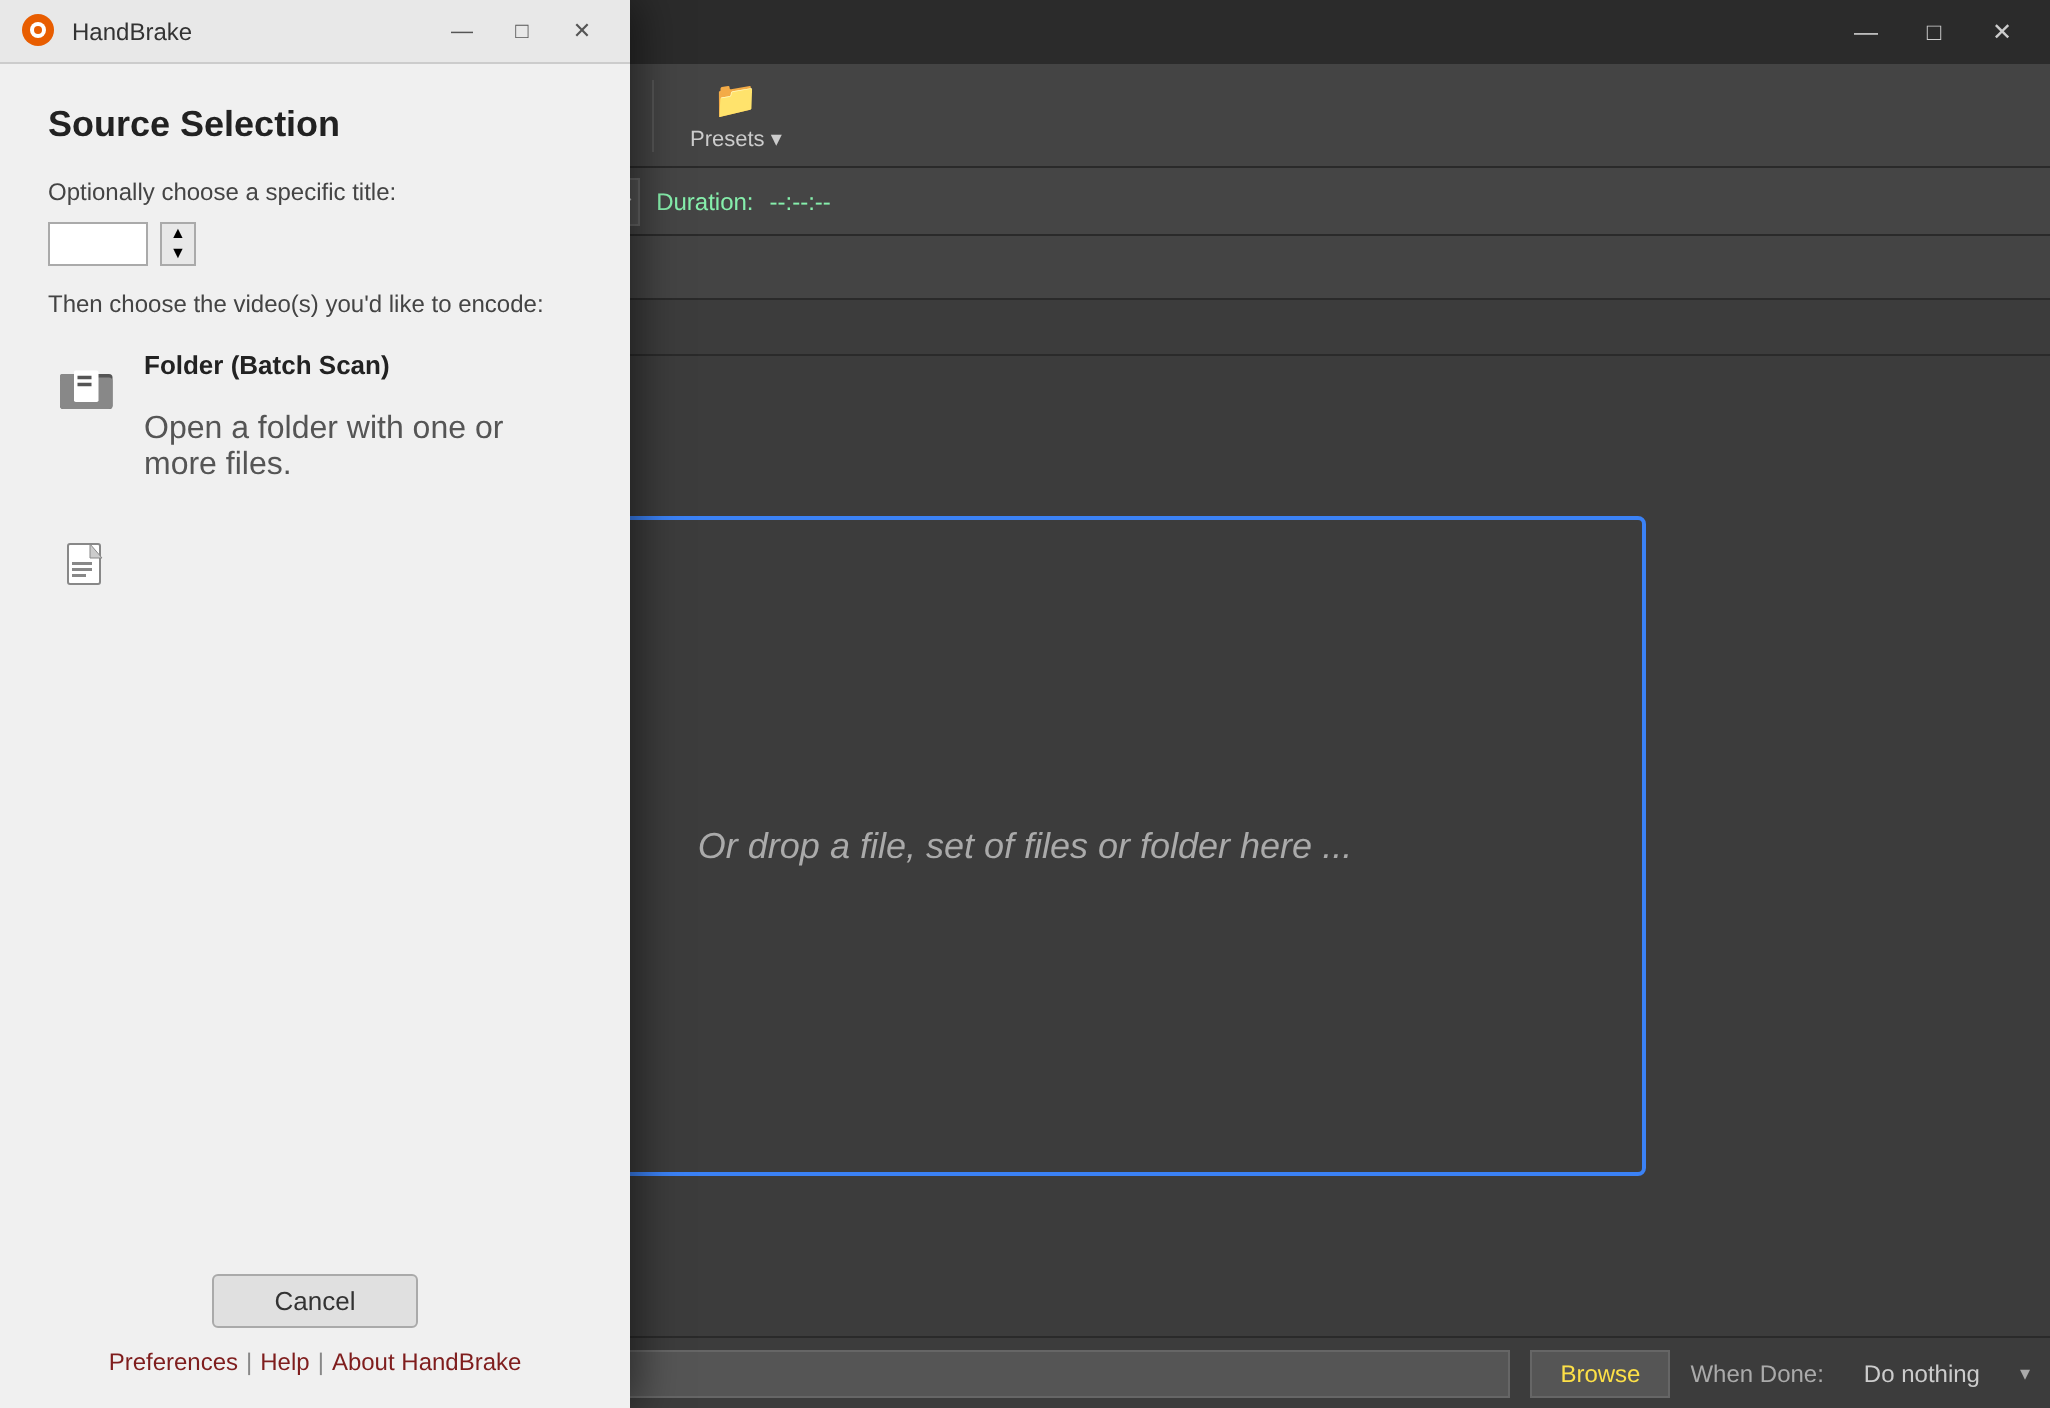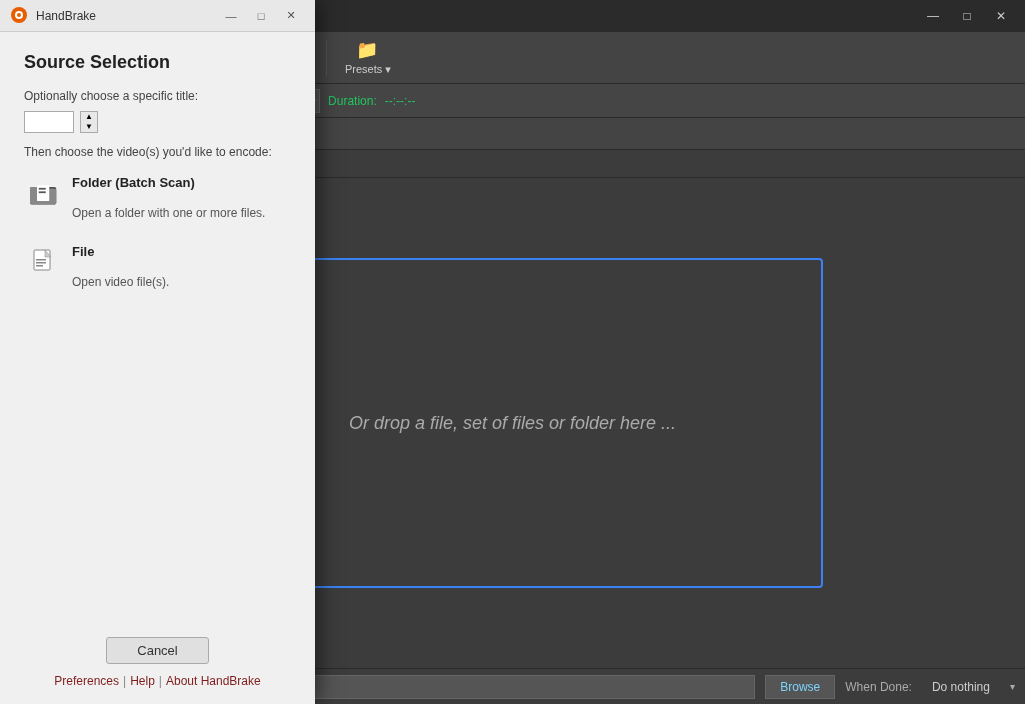--- a/index.html
+++ b/index.html
@@ -108,21 +108,21 @@
     .options-row {
       height: 34px;
       background: #454545;
       display: flex;
       align-items: center;
       padding: 0 10px;
       gap: 8px;
       border-bottom: 1px solid #2a2a2a;
     }
     .options-label {
-      color: #22c55e;
+      color: #86efac;
       font-size: 12px;
     }
     .options-select {
       background: #555;
       border: 1px solid #666;
       color: #ccc;
       padding: 2px 6px;
       font-size: 12px;
       height: 24px;
     }
@@ -213,21 +213,21 @@
       background: #555;
       border: 1px solid #666;
       color: #ccc;
       padding: 2px 6px;
       font-size: 12px;
       height: 24px;
     }
     .browse-btn {
       background: #555;
       border: 1px solid #666;
-      color: #7dd3fc;
+      color: #fde047;
       padding: 3px 14px;
       font-size: 12px;
       cursor: pointer;
       height: 24px;
     }
     .when-done {
       color: #aaa;
       font-size: 12px;
       display: flex;
       align-items: center;
@@ -372,21 +372,21 @@
       display: flex;
       flex-direction: column;
       gap: 16px;
     }
     .source-option-title {
       font-size: 13px;
       font-weight: 600;
       color: #222;
     }
     .source-option-desc {
-      font-size: 12px;
+      font-size: 16px;
       color: #555;
     }
 
     .source-footer {
       padding: 12px 24px 16px;
       display: flex;
       flex-direction: column;
       align-items: center;
       gap: 10px;
     }
@@ -563,24 +563,20 @@
       <div class="source-option">
         <div class="source-option-icon">
           <svg class="file-icon-svg" viewBox="0 0 22 28" fill="none">
             <rect x="1" y="1" width="16" height="20" rx="1" fill="white" stroke="#888" stroke-width="1"></rect>
             <polygon points="12,1 18,8 12,8" fill="#ccc" stroke="#888" stroke-width="0.5"></polygon>
             <rect x="3" y="10" width="10" height="1.5" fill="#888"></rect>
             <rect x="3" y="13" width="10" height="1.5" fill="#888"></rect>
             <rect x="3" y="16" width="7" height="1.5" fill="#888"></rect>
           </svg>
         </div>
-        <div class="source-option-text">
-          <span class="source-option-title">File</span>
-          <span class="source-option-desc">Open video file(s).</span>
-        </div>
       </div>
 
     </div>
 
     <div class="source-footer">
       <button class="cancel-btn">Cancel</button>
       <div class="source-links">
         <a class="source-link">Preferences</a>
         <span class="link-sep">|</span>
         <a class="source-link">Help</a>

